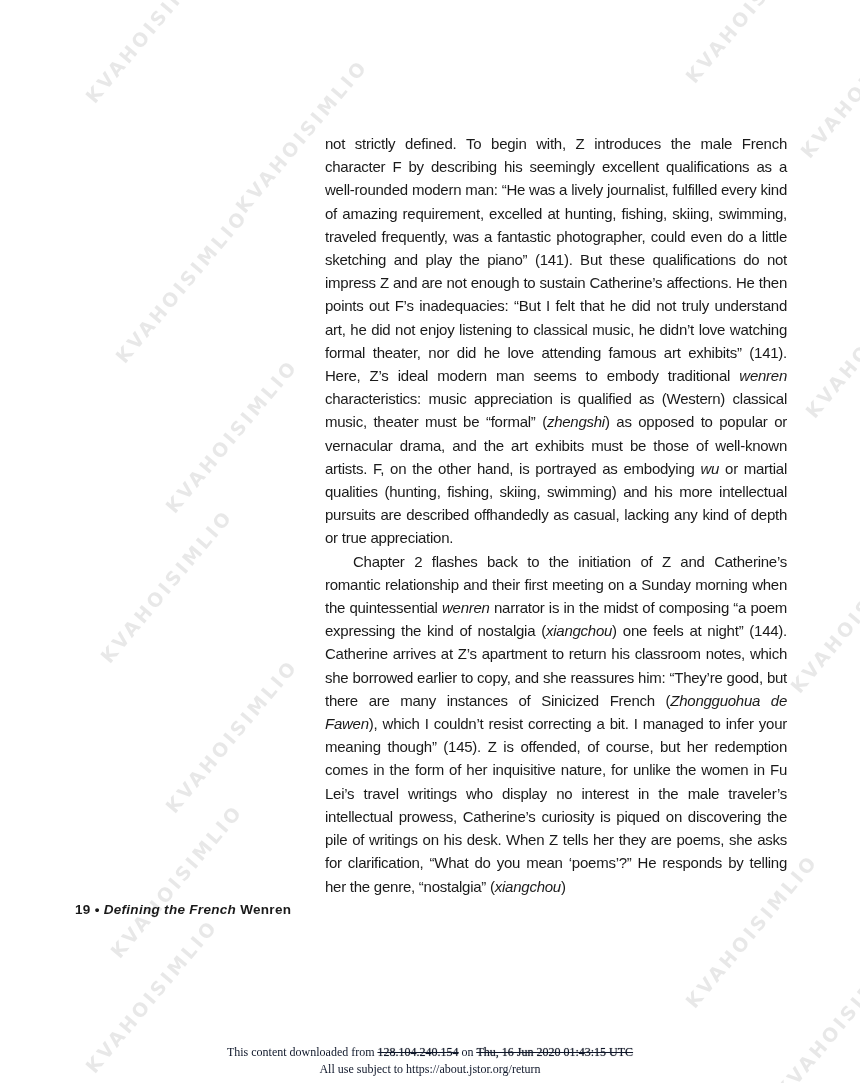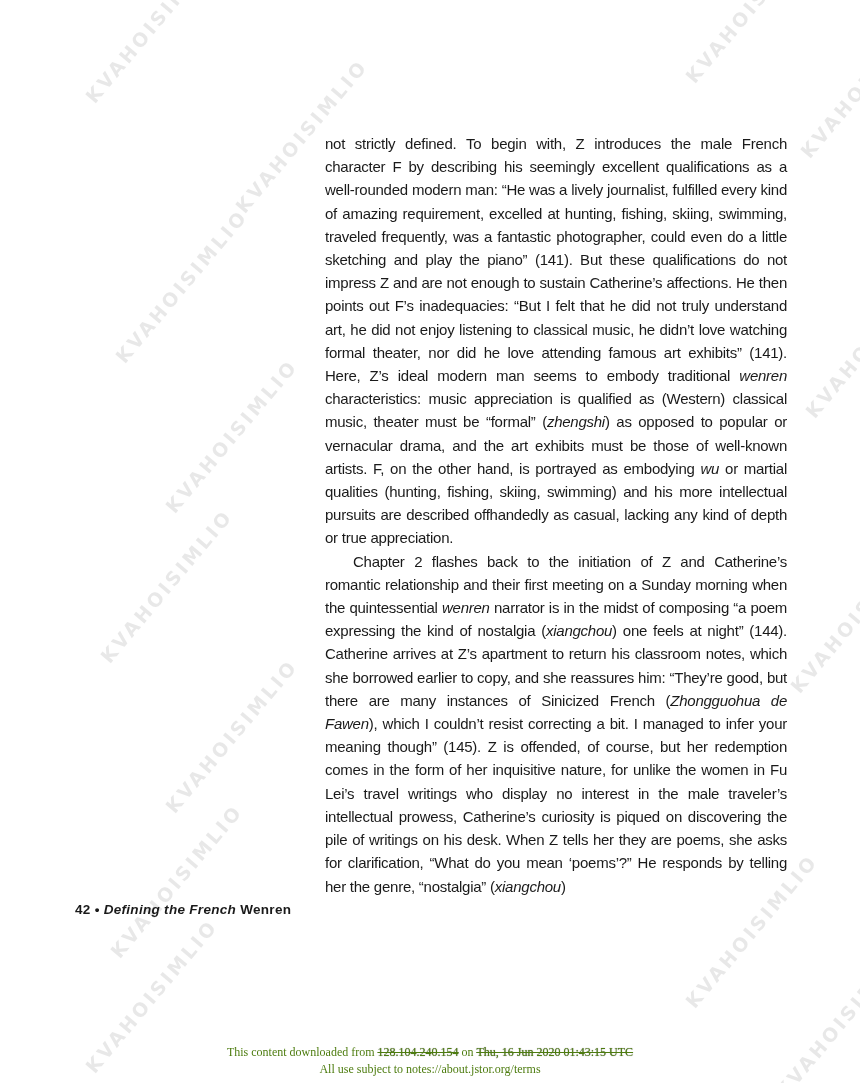--- a/index.html
+++ b/index.html
@@ -64,21 +64,21 @@
   .running-footer .sep{padding:0 4px;}
 
   
   .bottom-notice{
     position:absolute;
     left:0;right:0;top:1044px;
     text-align:center;
     font-family:"Liberation Serif",serif;
     font-size:12px;
     line-height:17px;
-    color:#4d7c0f;
+    color:#0f172a;
   }
   .bottom-notice .struck{
     text-decoration:line-through;
     text-shadow:0 0 1px rgba(0,0,0,0.55);
   }
 </style>
 </head>
 <body>
 
 <div class="page">
@@ -97,21 +97,21 @@
   <span class="wm wm-12">KVAHOISIMLIO</span>
   <span class="wm wm-13">KVAHOISIMLIO</span>
   <span class="wm wm-14">KVAHOISIMLIO</span>
 
   <div class="body-text">
       <p><span>not strictly defined. To begin with, Z introduces the male French character F by describing his seemingly excellent qualifications as a well-rounded modern man: “He was a lively journalist, fulfilled every kind of amazing requirement, excelled at hunting, fishing, skiing, swimming, traveled frequently, was a fantastic photographer, could even do a little sketching and play the piano” (141). But these qualifications do not impress Z and are not enough to sustain Catherine’s affections. He then points out F’s inadequacies: “But I felt that he did not truly understand art, he did not enjoy listening to classical music, he didn’t love watching formal theater, nor did he love attending famous art exhibits” (141). Here, Z’s ideal modern man seems to embody traditional </span><em>wenren</em><span> characteristics: music appreciation is qualified as (Western) classical music, theater must be “formal” (</span><em>zhengshi</em><span>) as opposed to popular or vernacular drama, and the art exhibits must be those of well-known artists. F, on the other hand, is portrayed as embodying </span><em>wu</em><span> or martial qualities (hunting, fishing, skiing, swimming) and his more intellectual pursuits are described offhandedly as casual, lacking any kind of depth or true appreciation.</span></p>
       <p><span>Chapter 2 flashes back to the initiation of Z and Catherine’s romantic relationship and their first meeting on a Sunday morning when the quintessential </span><em>wenren</em><span> narrator is in the midst of composing “a poem expressing the kind of nostalgia (</span><em>xiangchou</em><span>) one feels at night” (144). Catherine arrives at Z’s apartment to return his classroom notes, which she borrowed earlier to copy, and she reassures him: “They’re good, but there are many instances of Sinicized French (</span><em>Zhongguohua de Fawen</em><span>), which I couldn’t resist correcting a bit. I managed to infer your meaning though” (145). Z is offended, of course, but her redemption comes in the form of her inquisitive nature, for unlike the women in Fu Lei’s travel writings who display no interest in the male traveler’s intellectual prowess, Catherine’s curiosity is piqued on discovering the pile of writings on his desk. When Z tells her they are poems, she asks for clarification, “What do you mean ‘poems’?” He responds by telling her the genre, “nostalgia” (</span><em>xiangchou</em><span>)</span></p>
     </div>
 
   <div class="running-footer">
-    <span>42</span><span class="sep">•</span><span class="it">Defining the French</span>&nbsp;<span>Wenren</span>
+    <span>19</span><span class="sep">•</span><span class="it">Defining the French</span>&nbsp;<span>Wenren</span>
   </div>
 
   <div class="bottom-notice">
     <div><span>This content downloaded from </span><span class="struck">128.104.240.154</span><span> on </span><span class="struck">Thu, 16 Jun 2020 01:43:15 UTC</span></div>
-    <div>All use subject to notes://about.jstor.org/terms</div>
+    <div>All use subject to https://about.jstor.org/return</div>
   </div>
 
 </div>
 
 </body></html>

